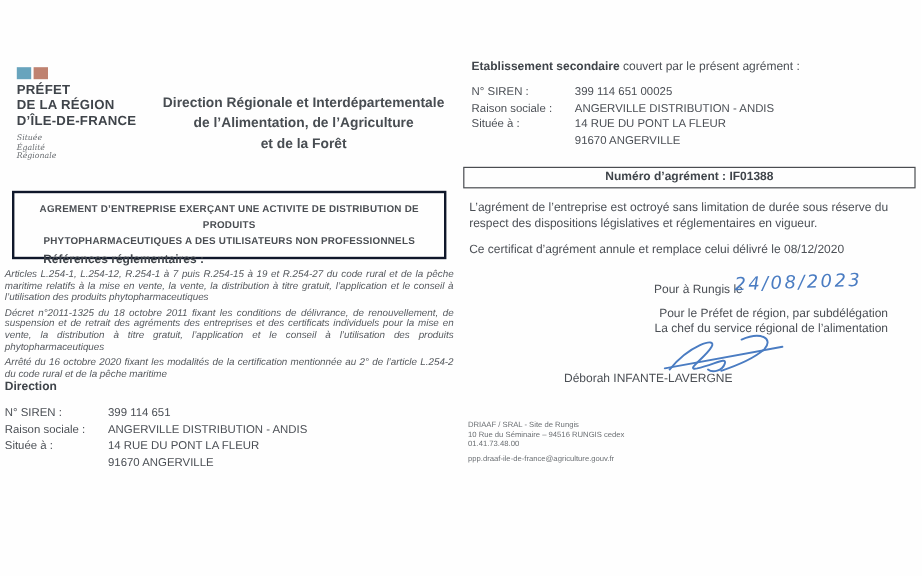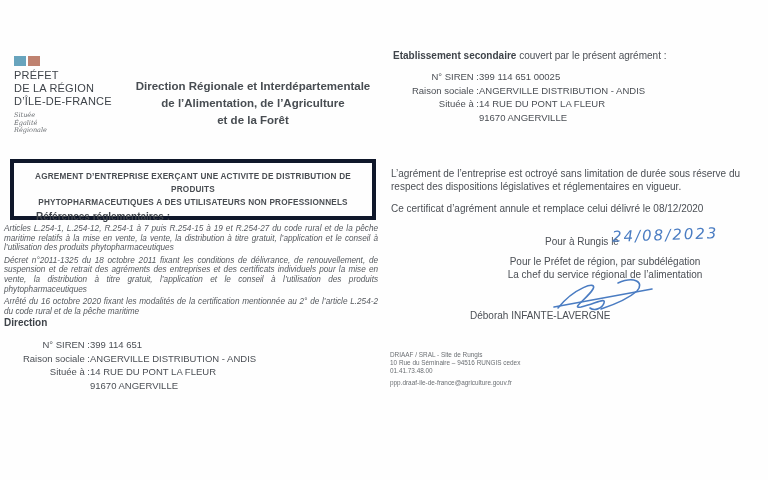--- a/index.html
+++ b/index.html
@@ -6,59 +6,59 @@
   .canvas{
     position:relative;width:768px;height:480px;background:#fefefe;
     font-family:"Liberation Sans", sans-serif;color:#4b4f55;overflow:hidden;
   }
   .abs{position:absolute;}
 
   
   .logo{left:14px;top:56px;width:110px;}
   .flag{display:flex;gap:2px;margin-bottom:3px;}
   .flag .sq{width:12px;height:10px;display:inline-block;}
-  .prefet{font-weight:normal;font-size:11px;line-height:13px;color:#3f444a;letter-spacing:.2px;}
+  .prefet{font-weight:bold;font-size:11px;line-height:13px;color:#3f444a;letter-spacing:.2px;}
   .motto{margin-top:4px;font-family:"DejaVu Serif", serif;font-style:italic;font-size:6.5px;line-height:7.5px;color:#6a6e72;}
 
   .dir-title{left:120px;top:78px;width:266px;text-align:center;
     font-weight:bold;font-size:11.5px;line-height:17px;color:#484d52;}
 
-  .agr-box{left:10px;top:159px;width:332px;border:4px solid #0f172a;
+  .agr-box{left:10px;top:159px;width:332px;border:2px solid #0f172a;
     padding:7px 13px;text-align:center;font-weight:bold;font-size:8.2px;
     line-height:13px;color:#4a4e53;letter-spacing:.2px;}
 
   .refs-head{left:4px;top:211px;font-weight:bold;font-size:10px;color:#3f444a;margin-left:32px;}
   .refs{left:4px;top:224px;width:374px;font-style:italic;font-size:8.2px;
     line-height:9.6px;color:#55595e;text-align:justify;}
   .refs p{margin:0 0 3px 0;}
 
   .ent-head{left:4px;top:317px;font-weight:bold;font-size:10px;color:#3f444a;}
   .rows{font-size:9.5px;line-height:13.5px;color:#4b4f55;}
   .rows-left{left:4px;top:338px;width:360px;}
   .row{display:flex;}
-  .row .lbl{width:86px;flex:0 0 86px;text-align:right;}
+  .row .lbl{width:86px;flex:0 0 86px;}
   .row .val{flex:1;}
 
   
   .etab-head{left:393px;top:50px;width:360px;font-size:10px;color:#4b4f55;}
   .etab-head b{color:#3f444a;}
   .rows-right{left:393px;top:70px;width:360px;}
 
   .num-box{left:386px;top:139px;width:375px;border:1px solid #4a4d51;
     text-align:center;font-weight:bold;font-size:10px;color:#3f444a;
     padding:2px 0 3px 0;}
 
   .para1{left:391px;top:167px;width:374px;font-size:10px;line-height:13px;}
   .para2{left:391px;top:202px;width:374px;font-size:10px;line-height:13px;}
 
   .fait{left:545px;top:236px;font-size:10px;color:#4b4f55;}
   .hand-date{left:612px;top:226px;font-size:15px;font-style:italic;
     letter-spacing:2px;transform:rotate(-2deg);font-family:"DejaVu Sans", sans-serif;}
 
-  .pour-prefet{left:470px;top:255px;width:270px;text-align:center;
+  .pour-prefet{left:470px;top:255px;width:270px;text-align:right;
     font-size:10px;line-height:13px;color:#4b4f55;}
   .sig{left:548px;top:276px;}
   .sig-name{left:470px;top:310px;width:270px;text-align:left;
     font-size:10px;color:#4b4f55;}
 
   .footer{left:390px;top:351px;font-size:6.4px;line-height:8px;color:#6b6f73;}
   .footer .mail{margin-top:4px;}
 </style>
 </head>
 <body>
@@ -138,20 +138,24 @@
     <div class="row">
       <span class="lbl">Située à :</span>
       <span class="val">14 RUE DU PONT LA FLEUR</span>
     </div>
     <div class="row">
       <span class="lbl"></span>
       <span class="val">91670 ANGERVILLE</span>
     </div>
   </div>
 
+  <div class="abs num-box">
+    <span>Numéro d’agrément :</span>
+    <span>IF01388</span>
+  </div>
 
   <div class="abs para1">L’agrément de l’entreprise est octroyé sans limitation de durée sous réserve du respect des dispositions législatives et réglementaires en vigueur.</div>
   <div class="abs para2">Ce certificat d’agrément annule et remplace celui délivré le 08/12/2020</div>
 
   <div class="abs fait">Pour à Rungis le</div>
   <div class="abs hand-date" style="color:#4a7cc2">24/08/2023</div>
 
   <div class="abs pour-prefet">
     <div>Pour le Préfet de région, par subdélégation</div>
     <div>La chef du service régional de l’alimentation</div>

